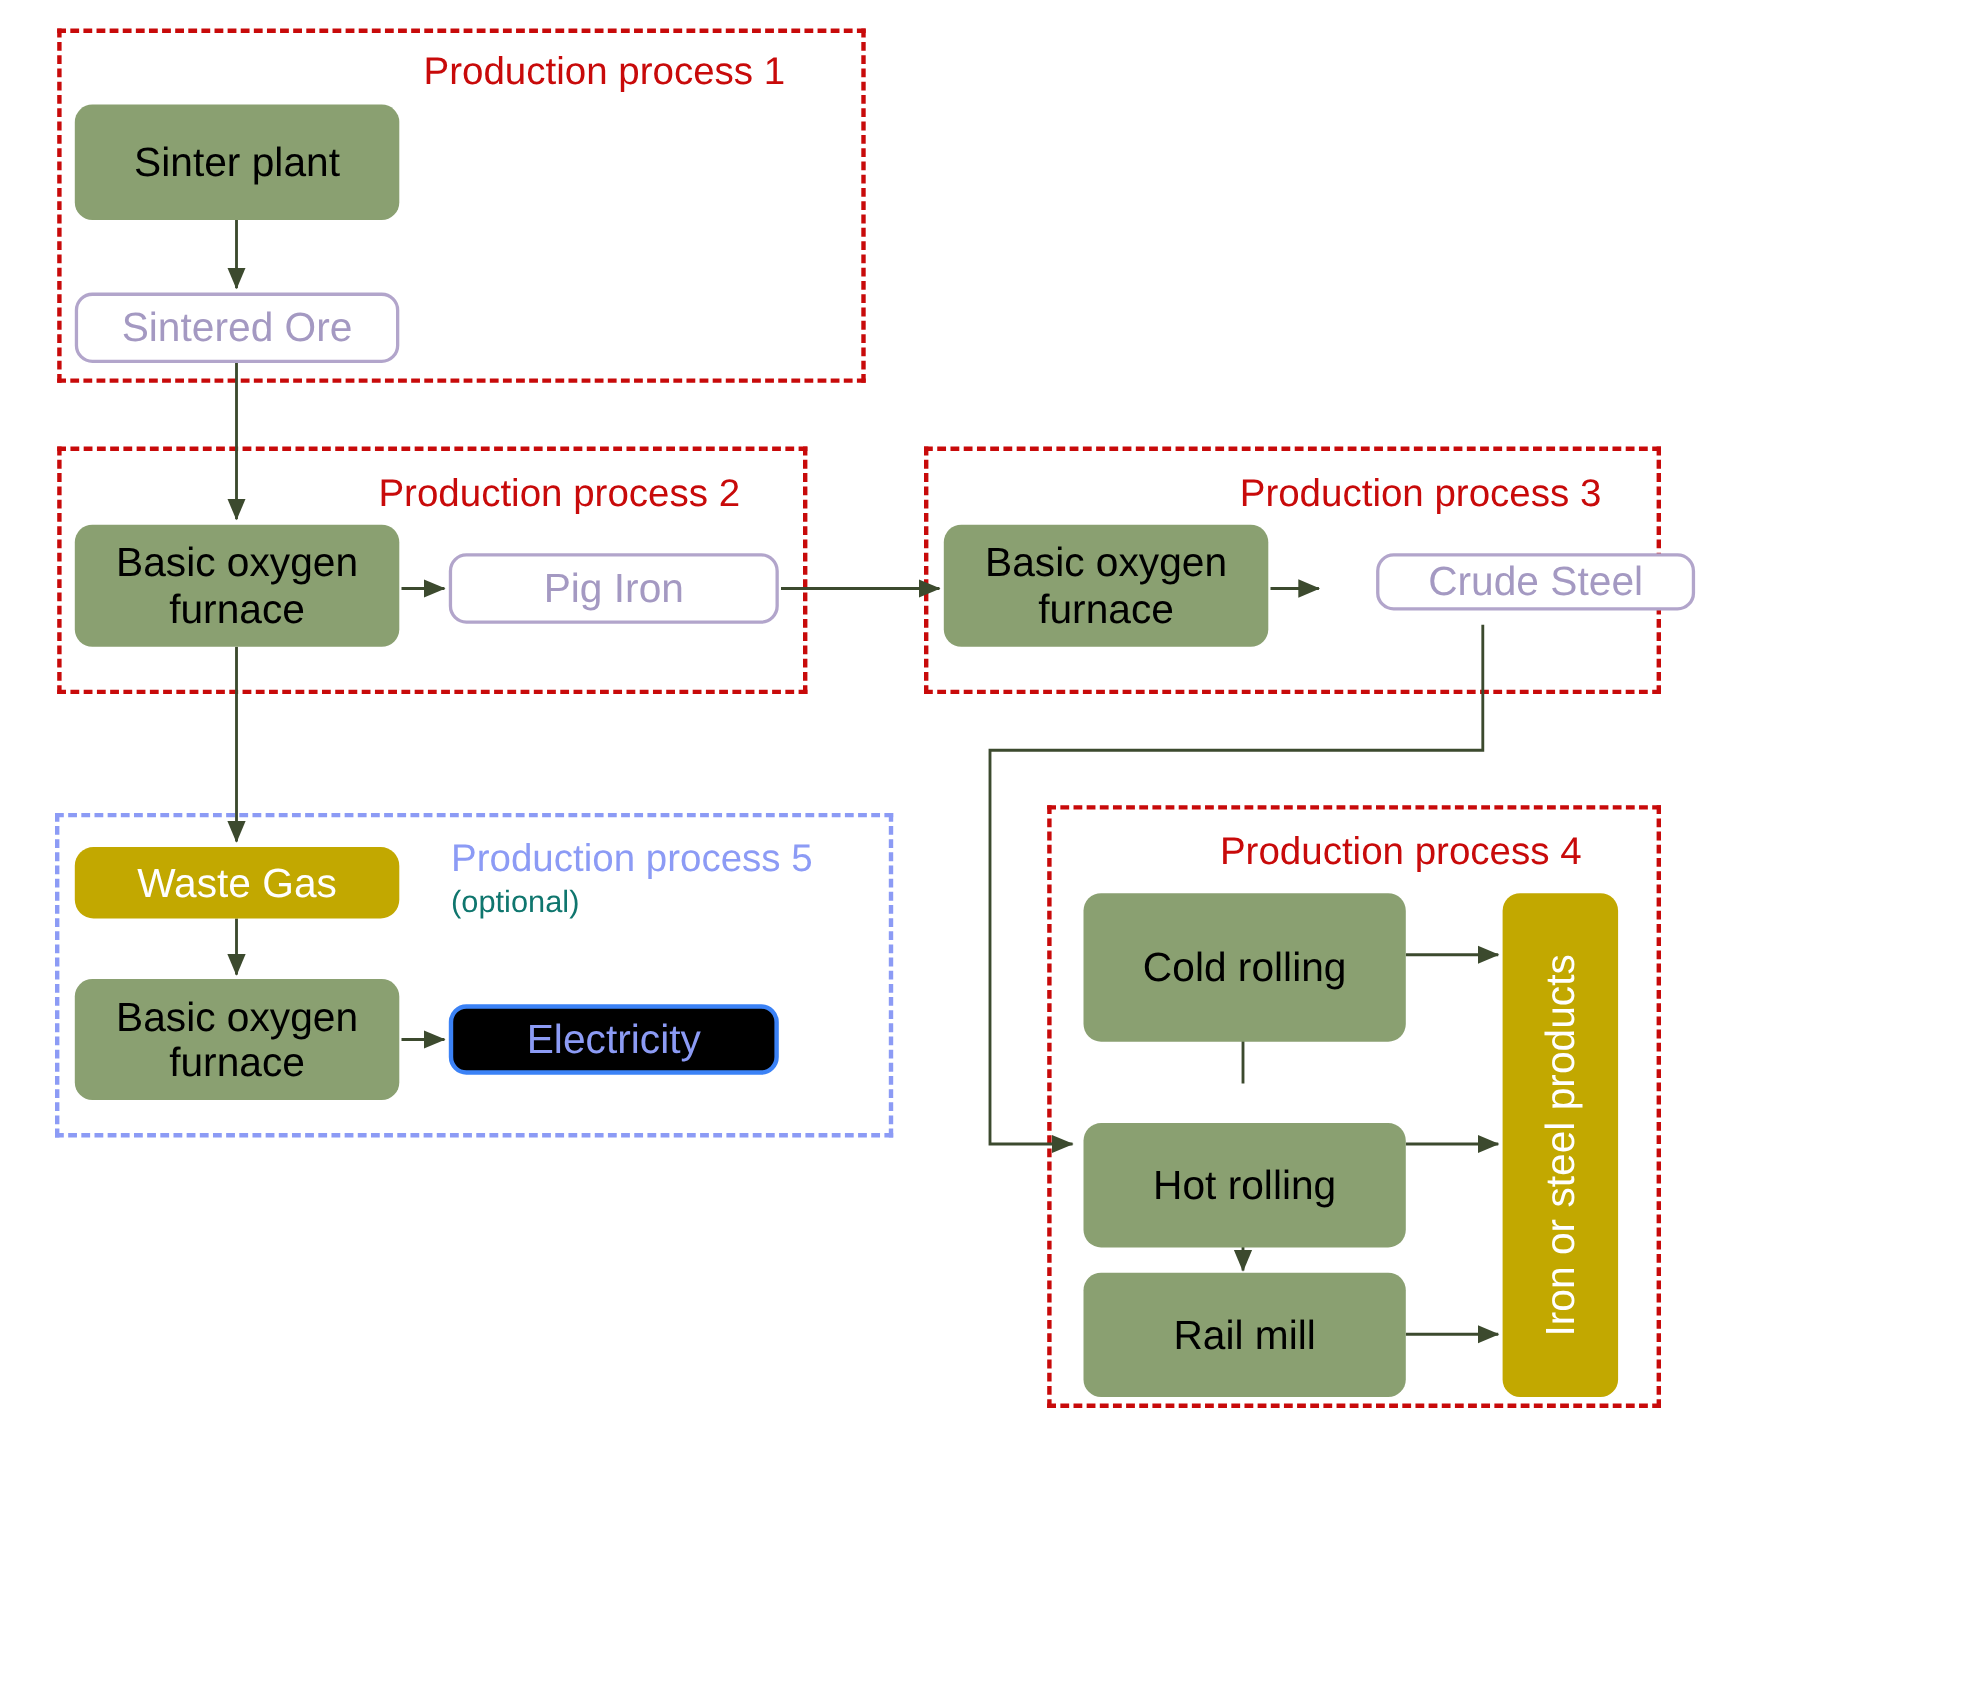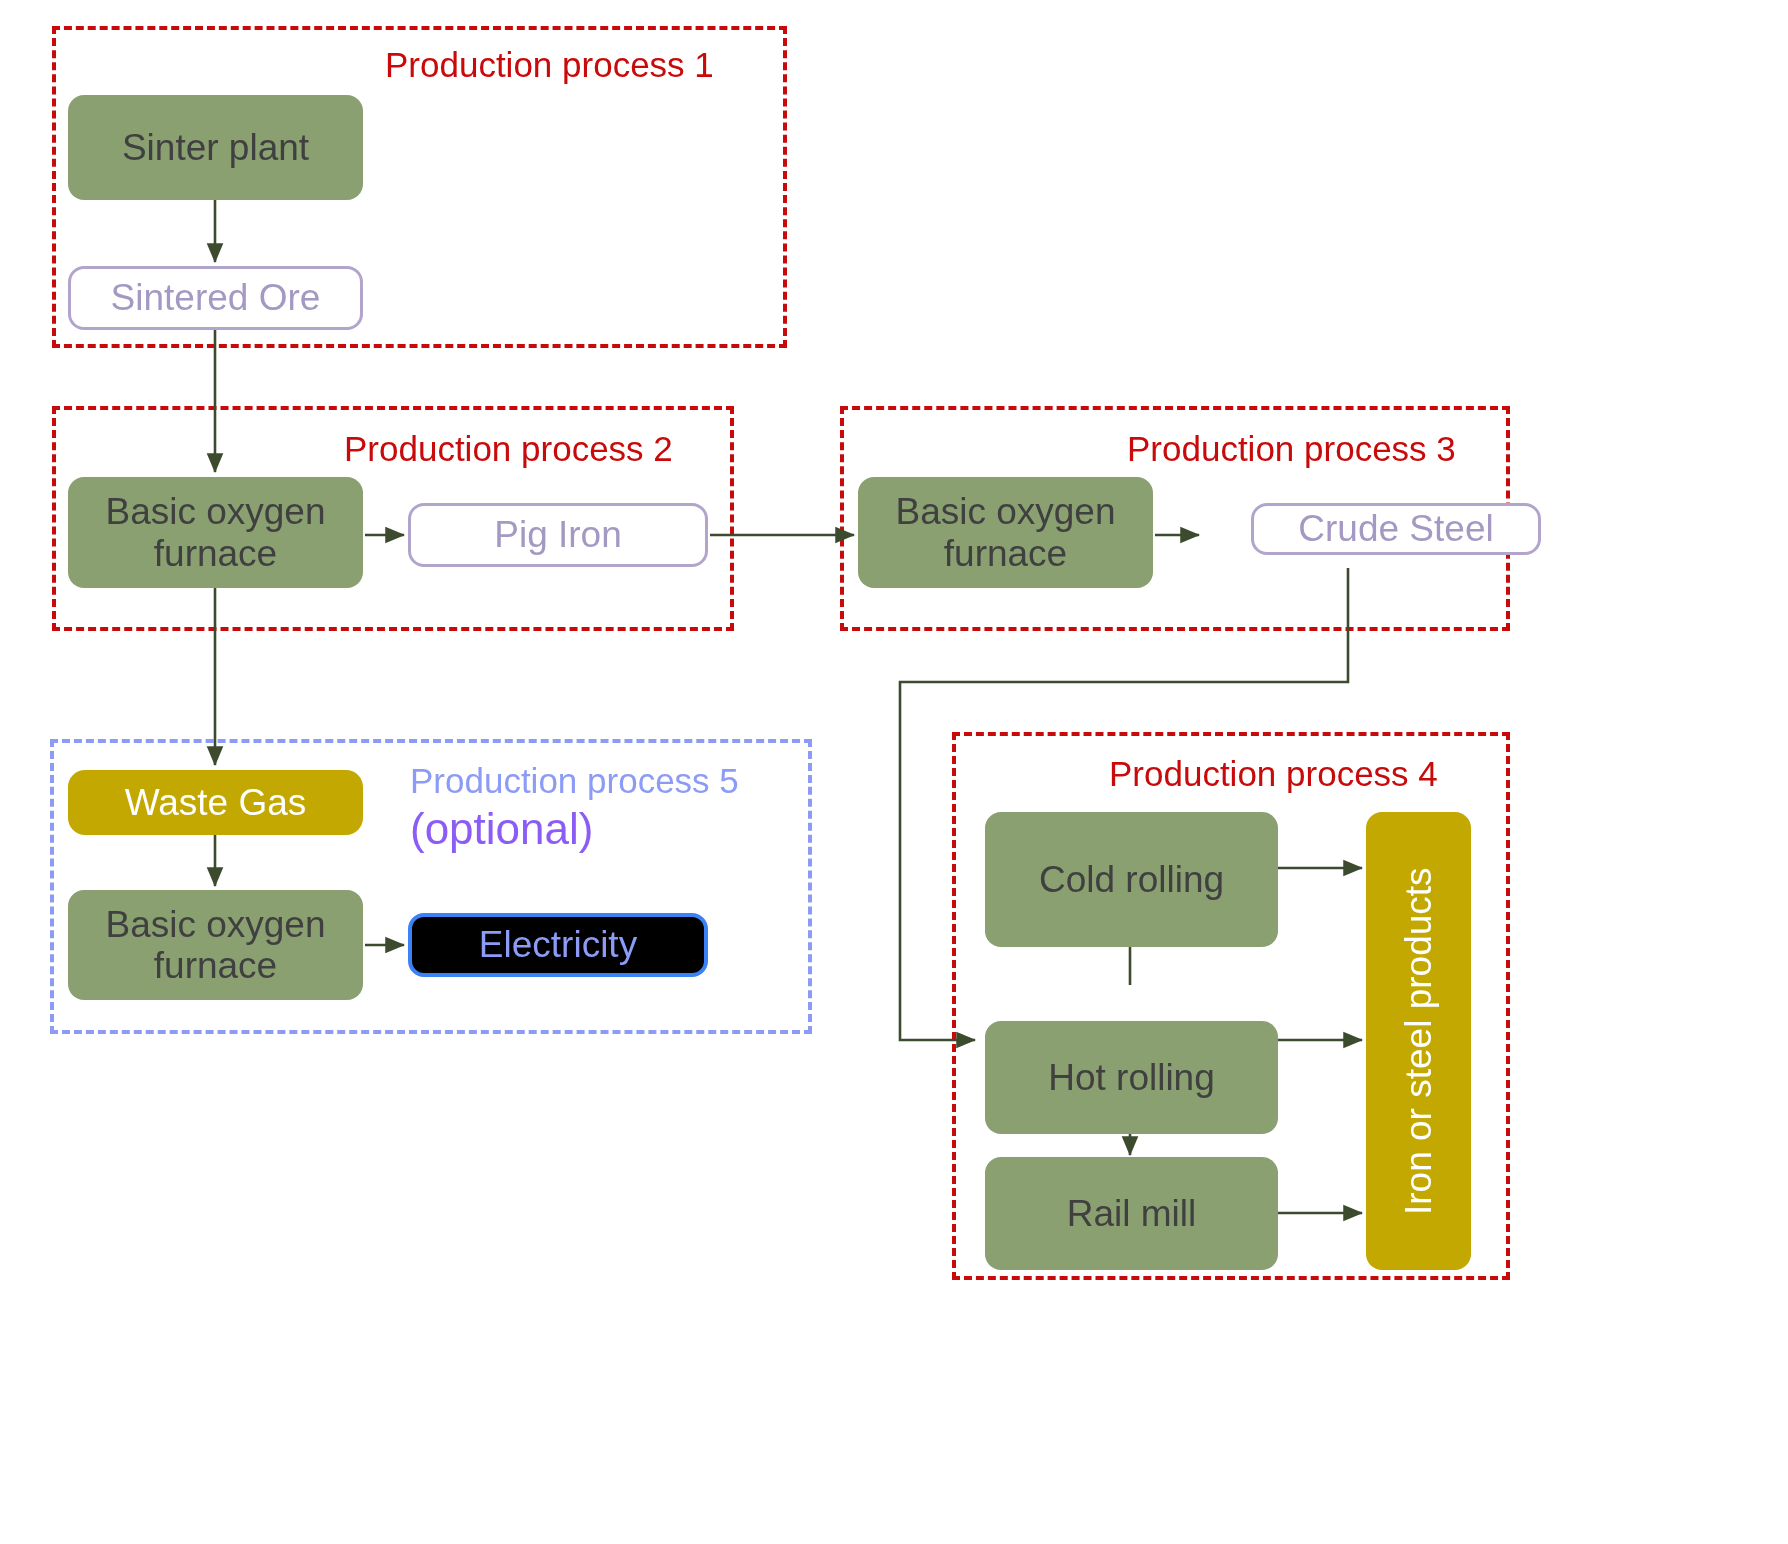--- a/index.html
+++ b/index.html
@@ -30,40 +30,40 @@
     position: absolute;
     font-size: 35px;
     line-height: 1.18;
     white-space: nowrap;
     color: #C80A0A;
     font-weight: 400;
   }
   .group-label.blue { color: #8C9BF5; }
   .group-sub {
     position: absolute;
-    font-size: 44px;
+    font-size: 28px;
     line-height: 1.18;
     white-space: nowrap;
-    color: #8b5cf6;
+    color: #0f766e;
   }
   .node {
     position: absolute;
     box-sizing: border-box;
     display: flex;
     align-items: center;
     justify-content: center;
     text-align: center;
     border-radius: 16px;
     font-size: 37px;
     line-height: 1.12;
     padding: 4px 8px;
   }
   .node.process {
     background: #8AA071;
-    color: #404040;
+    color: #000000;
   }
   .node.gold {
     background: #C2A800;
     color: #ffffff;
   }
   .node.product {
     background: #ffffff;
     border: 3px solid #B2A5CB;
     color: #A499C2;
   }

